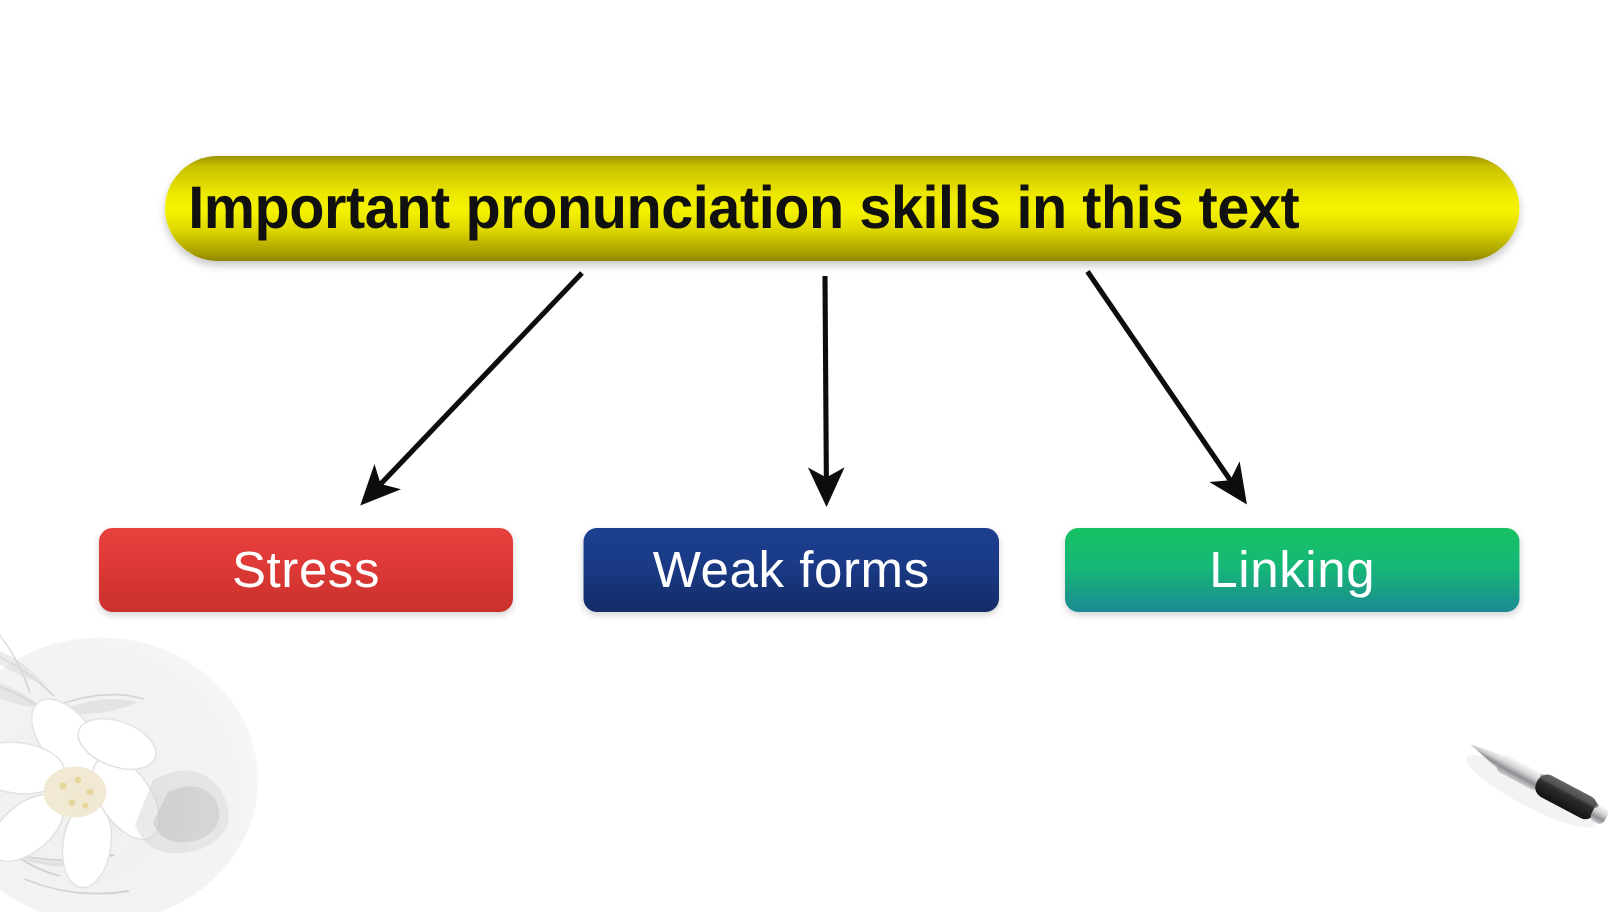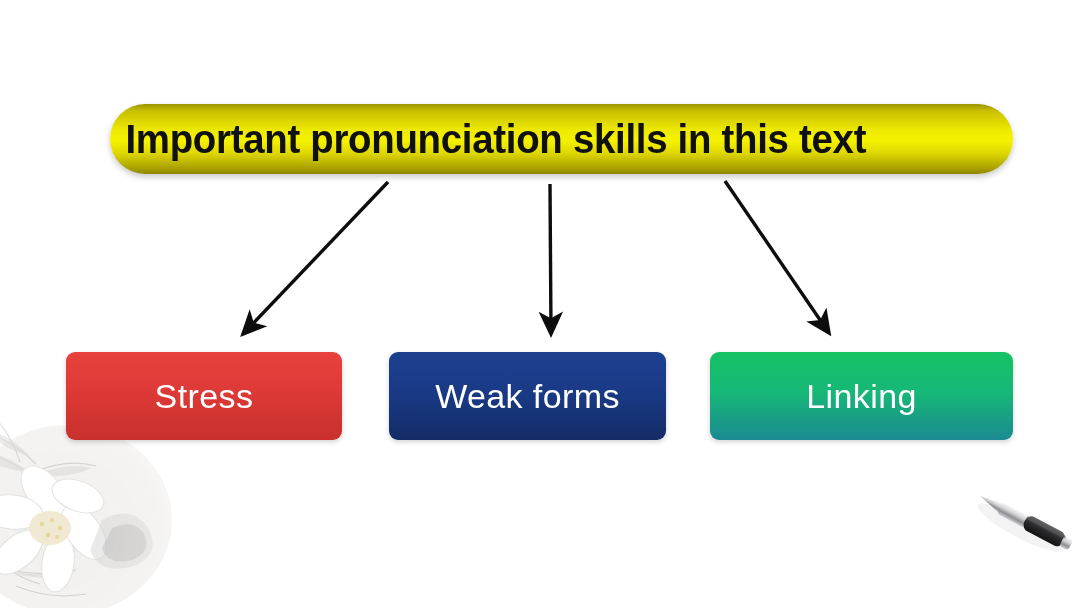--- a/index.html
+++ b/index.html
@@ -73,21 +73,21 @@
     left: 0;
     top: 0;
     width: 1080px;
     height: 608px;
     pointer-events: none;
   }
 
   
   .skill-box {
     position: absolute;
-    height: 88px;
+    height: 56px;
     border-radius: 9px;
     display: flex;
     align-items: center;
     justify-content: center;
     box-shadow: 0 2px 5px rgba(0,0,0,0.18);
   }
   .skill-box .skill-label {
     font-size: 34px;
     color: #ffffff;
     white-space: nowrap;

